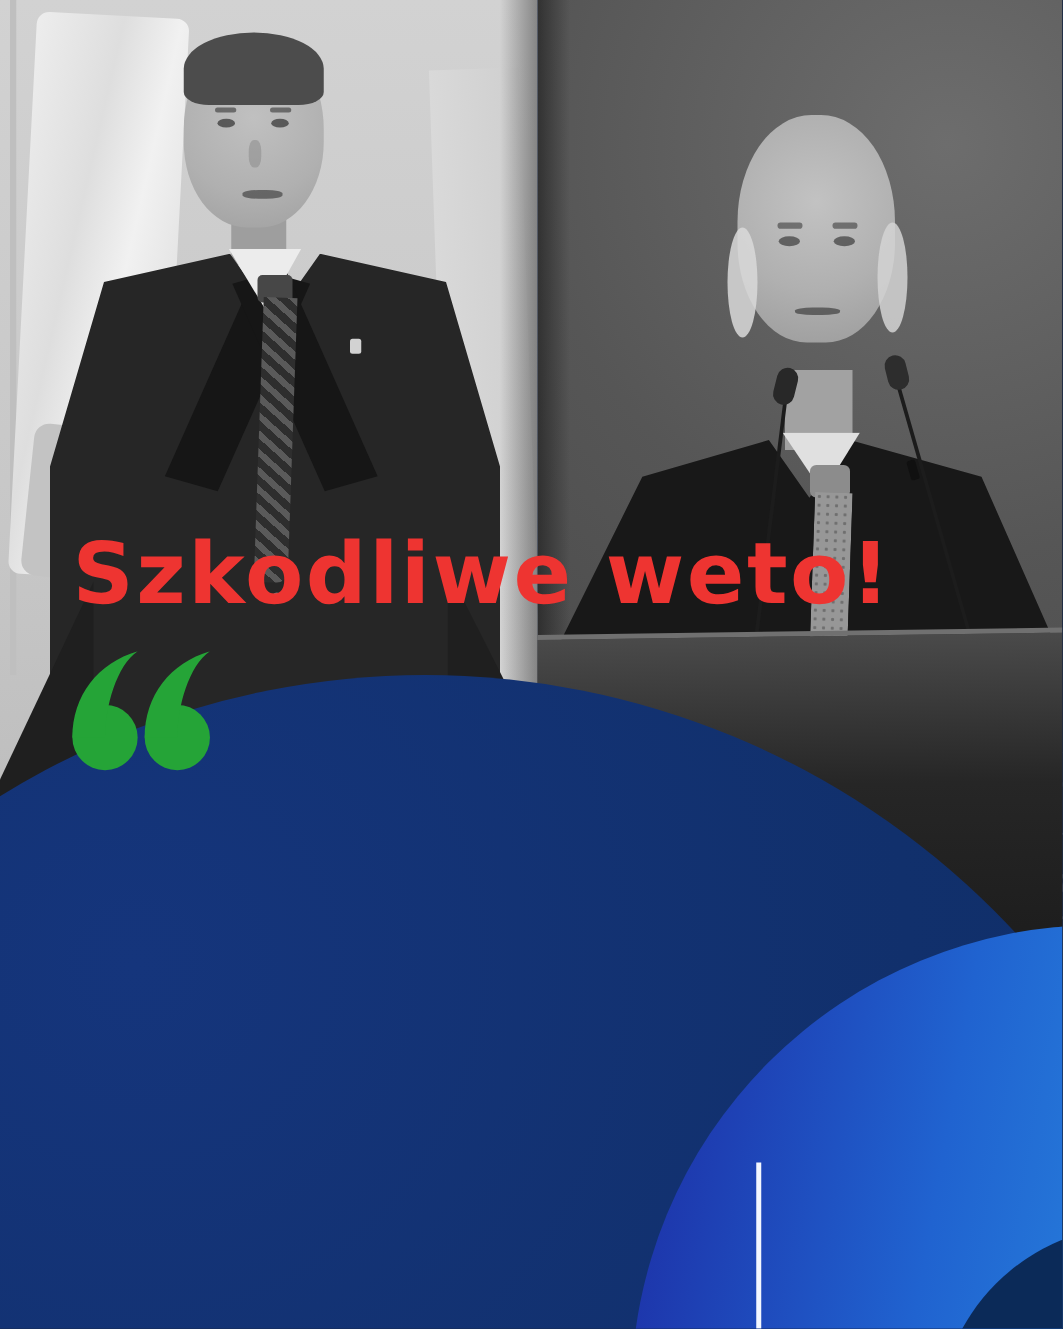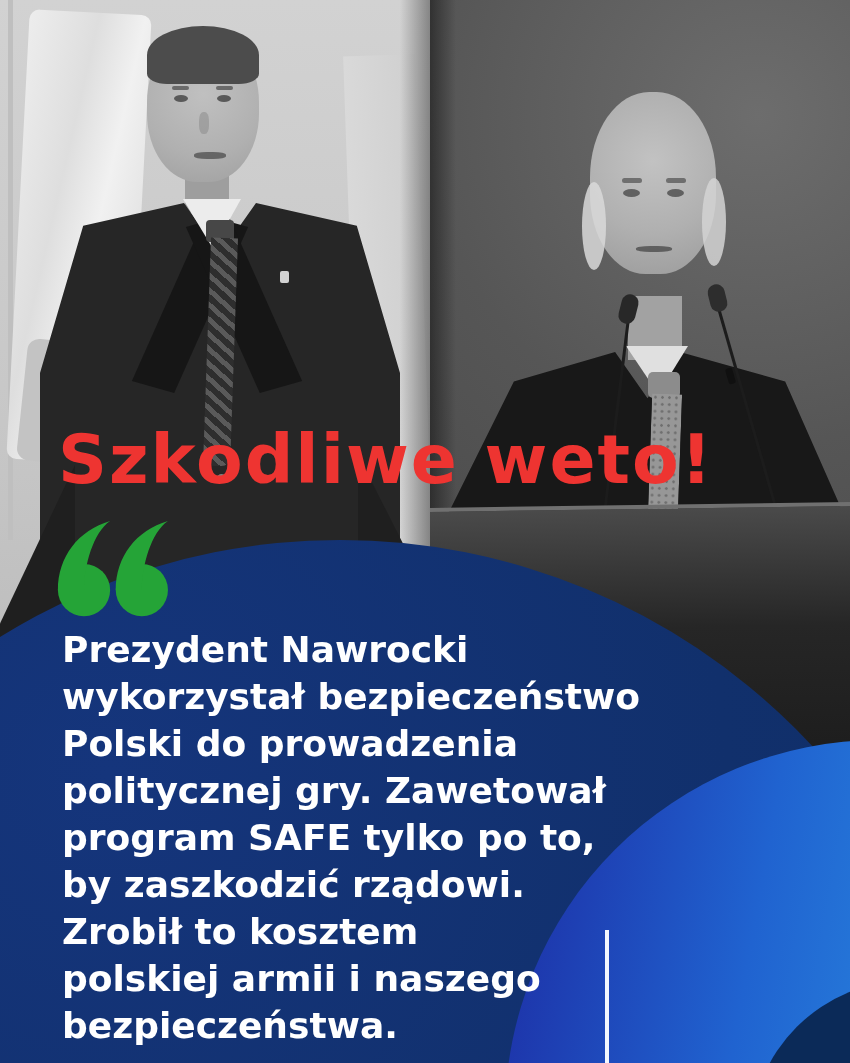--- a/index.html
+++ b/index.html
@@ -198,25 +198,16 @@
     <g fill="#25a437">
       <circle cx="30" cy="74" r="28"></circle>
       <path d="M58 0 C 24 10, 2 38, 2 74 L 30 74 C 30 48, 40 12, 58 0 Z"></path>
       <g transform="translate(62,0)">
         <circle cx="30" cy="74" r="28"></circle>
         <path d="M58 0 C 24 10, 2 38, 2 74 L 30 74 C 30 48, 40 12, 58 0 Z"></path>
       </g>
     </g>
   </svg>
 
-  <div class="quote-text">Prezydent Nawrocki
-wykorzystał bezpieczeństwo
-Polski do prowadzenia
-politycznej gry. Zawetował
-program SAFE tylko po to,
-by zaszkodzić rządowi.
-Zrobił to kosztem
-polskiej armii i naszego
-bezpieczeństwa.</div>
 
   <div class="attr-line"></div>
 
 </div>
 
 </body></html>

